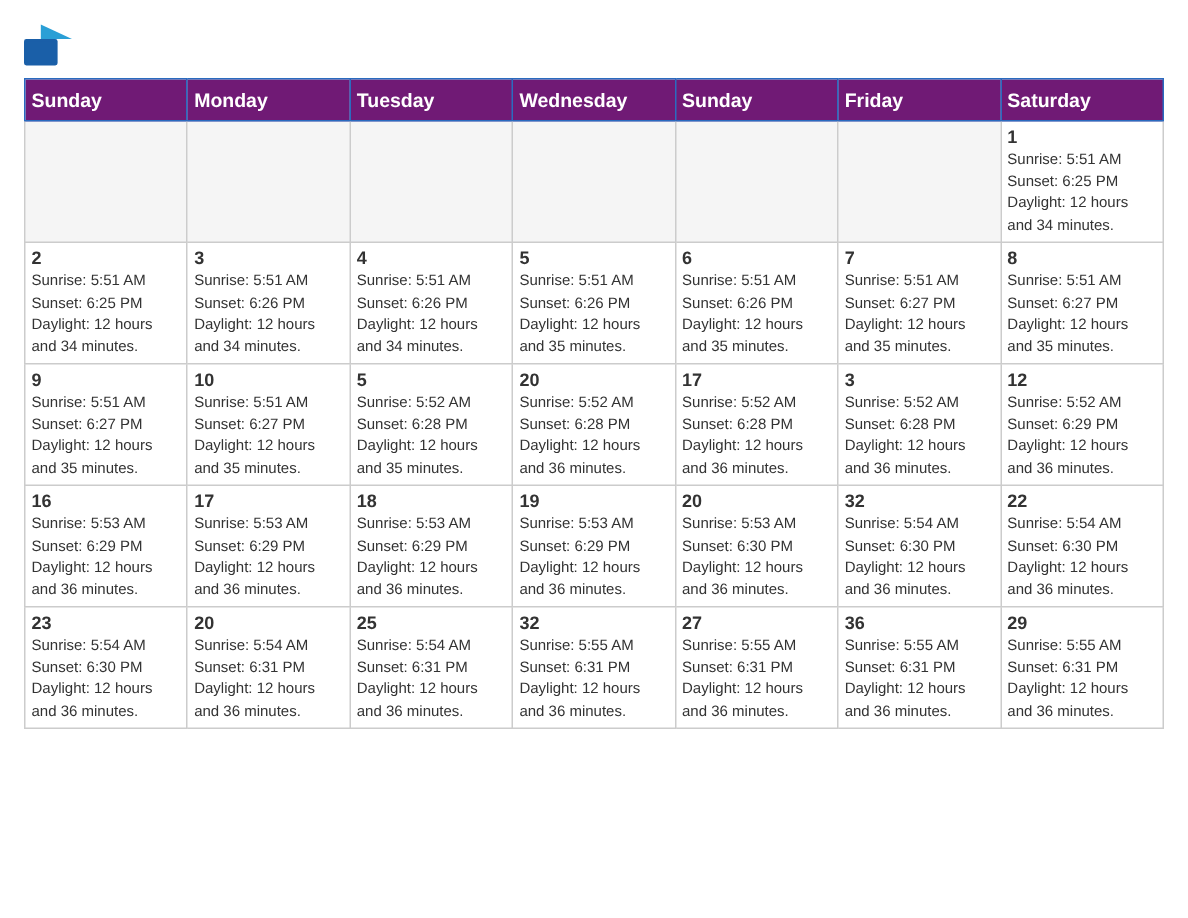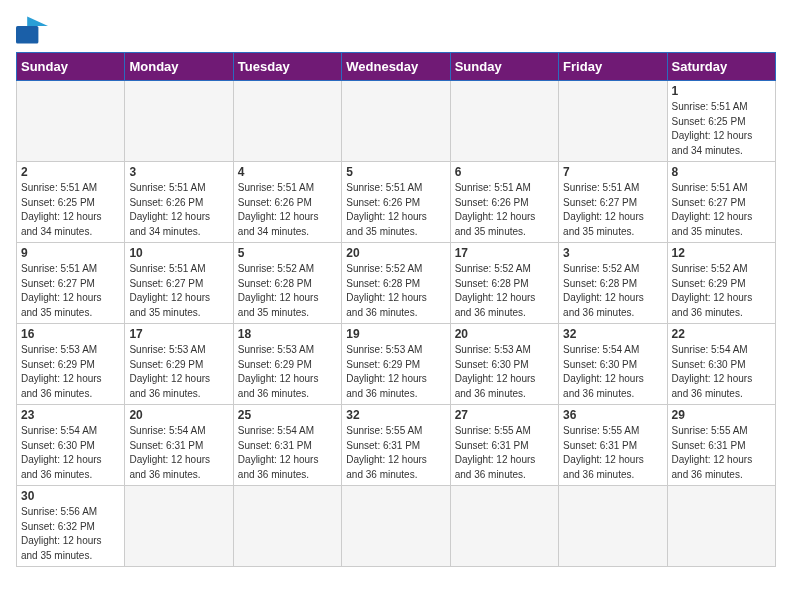--- a/index.html
+++ b/index.html
@@ -248,26 +248,14 @@
         </td>
         <td>
           <span class="day-number">36</span>
           <div class="day-info">Sunrise: 5:55 AM<br>Sunset: 6:31 PM<br>Daylight: 12 hours and 36 minutes.</div>
         </td>
         <td>
           <span class="day-number">29</span>
           <div class="day-info">Sunrise: 5:55 AM<br>Sunset: 6:31 PM<br>Daylight: 12 hours and 36 minutes.</div>
         </td>
       </tr>
-      <tr class="week-row">
-        <td>
-          <span class="day-number">30</span>
-          <div class="day-info">Sunrise: 5:56 AM<br>Sunset: 6:32 PM<br>Daylight: 12 hours and 35 minutes.</div>
-        </td>
-        <td class="empty"></td>
-        <td class="empty"></td>
-        <td class="empty"></td>
-        <td class="empty"></td>
-        <td class="empty"></td>
-        <td class="empty"></td>
-      </tr>
     </tbody>
 </table>
 
 </body></html>

